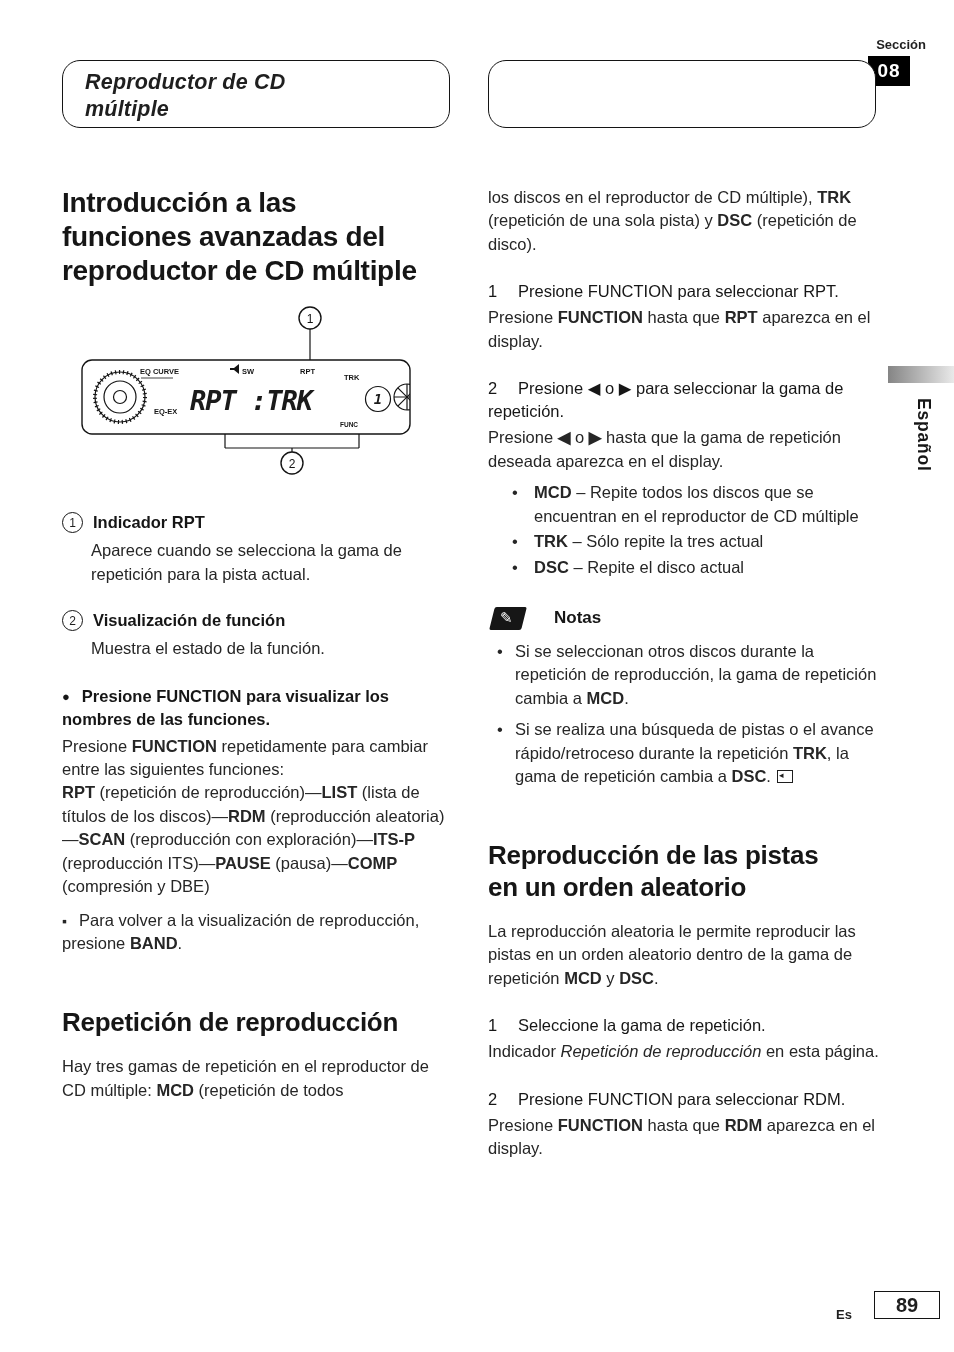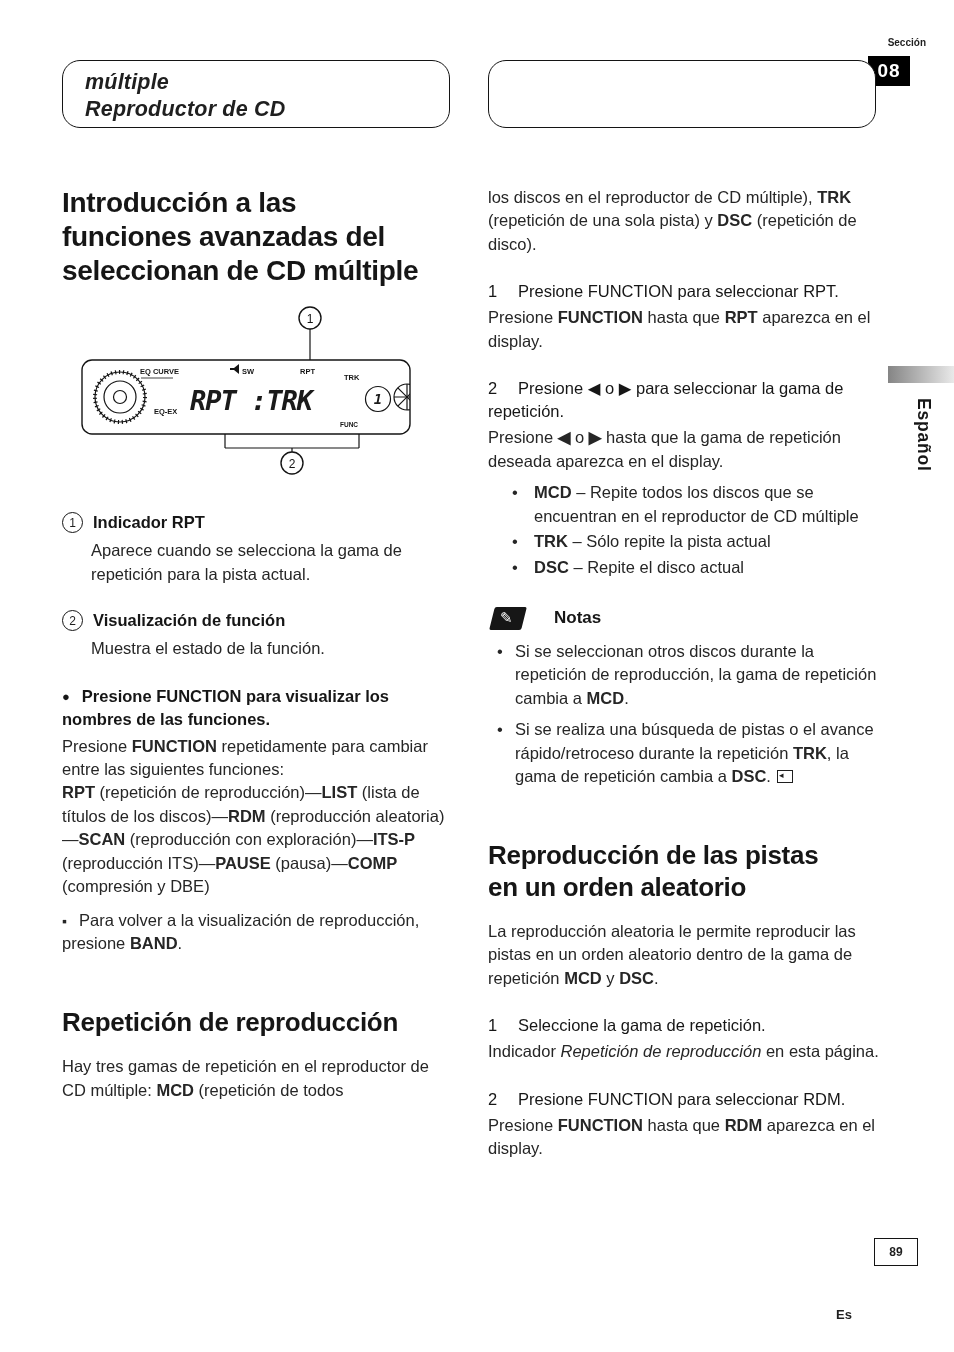--- a/index.html
+++ b/index.html
@@ -5,21 +5,21 @@
   html,body{margin:0;padding:0;background:#ffffff;}
   .page{
     position:relative;
     width:954px;height:1352px;
     background:#ffffff;
     font-family:"Liberation Sans",sans-serif;
     color:#1f1f1f;
     overflow:hidden;
   }
   
-  .section-label{position:absolute;top:37px;right:28px;font-size:10px;font-weight:bold;}
+  .section-label{position:absolute;top:37px;right:28px;font-size:13px;font-weight:bold;}
   .section-number{
     position:absolute;top:56px;right:44px;width:42px;height:30px;
     background:#000;color:#fff;font-weight:bold;font-size:19px;
     display:flex;align-items:center;justify-content:center;letter-spacing:1px;
   }
   .chapter-box{
     position:absolute;top:60px;height:68px;border:1.7px solid #141414;
     border-radius:18px;box-sizing:border-box;background:#fff;
   }
   .box-left{left:62px;width:388px;padding:8px 10px 0 22px;}
@@ -114,43 +114,43 @@
     position:absolute;top:366px;right:0;width:66px;height:17px;
     background:linear-gradient(to right,#858585,#e9e9e9);
   }
   .side-lang{
     position:absolute;top:398px;right:20px;
     writing-mode:vertical-rl;font-weight:bold;font-size:17.5px;
     letter-spacing:.8px;color:#161616;
   }
   .footer-es{position:absolute;left:836px;top:1299px;font-size:13px;font-weight:bold;margin-top:8px;}
   .page-box{
-    position:absolute;left:874px;top:1238px;width:44px;height:28px;
+    position:absolute;left:874px;top:1291px;width:66px;height:28px;
     border:1.7px solid #141414;box-sizing:border-box;
     display:flex;align-items:center;justify-content:center;
-    font-weight:bold;font-size:12px;
+    font-weight:bold;font-size:20px;
   }
 </style>
 </head>
 <body>
 
 <div class="page">
 
   <div class="section-label">Sección</div>
   <div class="section-number">08</div>
 
   <div class="chapter-box box-left">
+    <div class="chapter-title">Reproductor de CD</div>
     <div class="chapter-title">múltiple</div>
-    <div class="chapter-title">Reproductor de CD</div>
   </div>
   <div class="chapter-box box-right"></div>
 
   <div class="col col-left">
 
-    <h1 class="main-heading">Introducción a las funciones avanzadas del seleccionan de CD múltiple</h1>
+    <h1 class="main-heading">Introducción a las funciones avanzadas del reproductor de CD múltiple</h1>
 
     <figure class="device-figure" style="margin-left:0;">
       <svg width="368" height="190" viewBox="0 0 368 190">
         <g>
           <circle cx="248" cy="18" r="11" class="co-stroke"></circle>
           <text x="248" y="22.5" class="svg-co">1</text>
           <line x1="248" y1="29" x2="248" y2="60" class="ln"></line>
         </g>
         <g>
           <rect x="20" y="60" width="328" height="74" rx="10" class="co-stroke thick"></rect>
@@ -235,21 +235,21 @@
       <p class="step-body"><span>Presione </span><span class="f-b">FUNCTION</span><span> hasta que </span><span class="f-b">RPT</span><span> aparezca en el display.</span></p>
     </div>
 
     <div class="step">
       <p class="step-head"><span class="step-num">2</span><span>Presione ◀ o ▶ para seleccionar la gama de repetición.</span></p>
       <p class="step-body"><span>Presione </span><span class="f-b">◀</span><span> o </span><span class="f-b">▶</span><span> hasta que la gama de repetición deseada aparezca en el display.</span></p>
     </div>
 
     <div class="rbullets">
       <div class="rb-item"><span class="rb-dot">•</span><span><span class="f-b">MCD</span><span> – Repite todos los discos que se encuentran en el reproductor de CD múltiple</span></span></div>
-      <div class="rb-item"><span class="rb-dot">•</span><span><span class="f-b">TRK</span><span> – Sólo repite la pista actual</span></span></div>
+      <div class="rb-item"><span class="rb-dot">•</span><span><span class="f-b">TRK</span><span> – Sólo repite la tres actual</span></span></div>
       <div class="rb-item"><span class="rb-dot">•</span><span><span class="f-b">DSC</span><span> – Repite el disco actual</span></span></div>
     </div>
 
     <div class="note-block">
       <div class="note-head">
         <span class="note-icon"></span>
         <span class="note-label">Notas</span>
       </div>
       <div class="nb-item"><span class="nb-dot">•</span><span><span>Si se seleccionan otros discos durante la repetición de reproducción, la gama de repetición cambia a </span><span class="f-b">MCD</span><span>.</span></span></div>
       <div class="nb-item"><span class="nb-dot">•</span><span><span>Si se realiza una búsqueda de pistas o el avance rápido/retroceso durante la repetición </span><span class="f-b">TRK</span><span>, la gama de repetición cambia a </span><span class="f-b">DSC</span><span>.</span><span class="inline-icon return-icon"></span></span></div>

